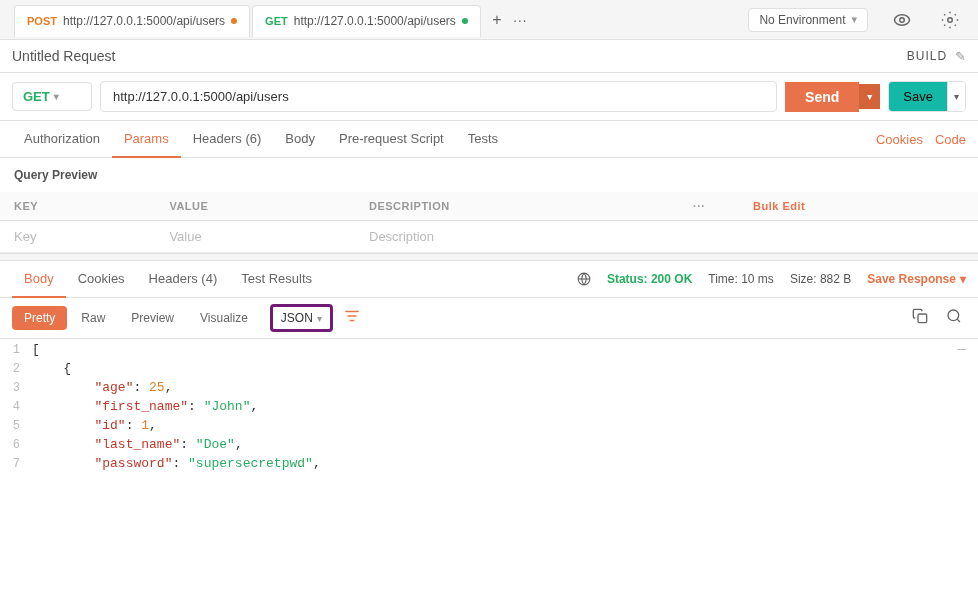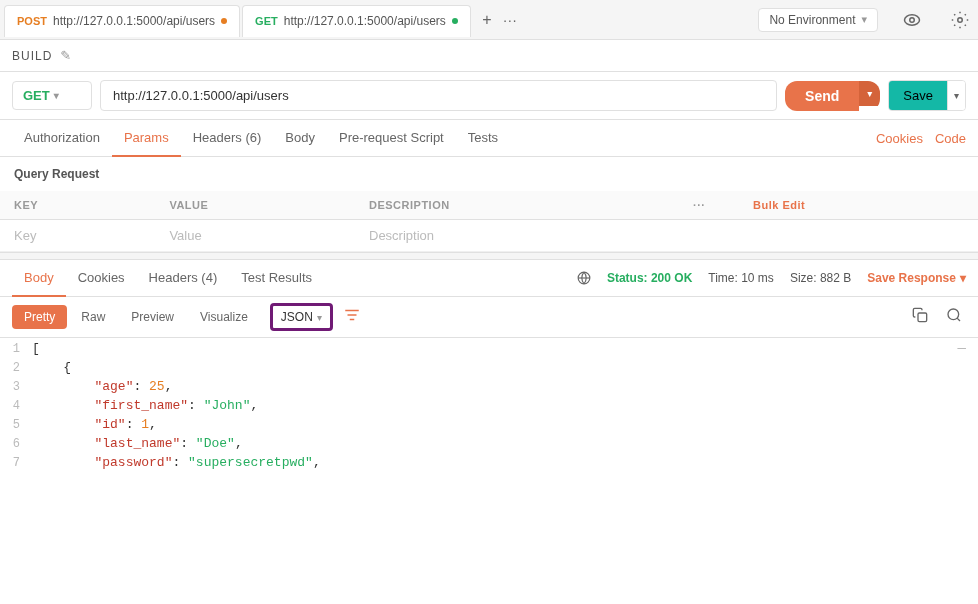--- a/index.html
+++ b/index.html
@@ -1,19 +1,19 @@
 <!DOCTYPE html>
 <html><head>
   <meta charset="utf-8">
   <style>
     * { box-sizing: border-box; margin: 0; padding: 0; }
     body { font-family: -apple-system, BlinkMacSystemFont, 'Segoe UI', sans-serif; font-size: 13px; background: #fff; color: #333; overflow: hidden; width: 978px; height: 604px; }
 
     
-    .tab-bar { display: flex; align-items: center; background: #f5f5f5; border-bottom: 1px solid #e0e0e0; height: 40px; padding: 0 4px; gap: 2px; }
+    .tab-bar { display: flex; align-items: center; background: #f5f5f5; border-bottom: 1px solid #e0e0e0; height: 40px; padding: 0 14px; gap: 2px; }
     .req-tab { display: flex; align-items: center; gap: 6px; padding: 0 12px; height: 32px; border-radius: 4px 4px 0 0; background: #fff; border: 1px solid #e0e0e0; border-bottom: none; font-size: 12px; cursor: pointer; position: relative; top: 1px; }
     .req-tab.active { background: #fff; border-bottom-color: #fff; }
     .req-tab .method-label { font-size: 11px; font-weight: 600; }
     .req-tab .method-label.post { color: #e67e22; }
     .req-tab .method-label.get { color: #27ae60; }
     .req-tab .dot { width: 6px; height: 6px; border-radius: 50%; background: #e67e22; }
     .req-tab .dot.get { background: #27ae60; }
     .tab-add { width: 28px; height: 28px; display: flex; align-items: center; justify-content: center; cursor: pointer; color: #666; font-size: 16px; border-radius: 4px; }
     .tab-more { color: #666; cursor: pointer; font-size: 14px; }
     .tab-bar-right { margin-left: auto; display: flex; align-items: center; gap: 20px; }
@@ -24,21 +24,21 @@
     .request-header { display: flex; align-items: center; padding: 8px 12px; border-bottom: 1px solid #e0e0e0; gap: 8px; }
     .request-title { font-size: 14px; color: #555; flex: 1; }
     .build-btn { font-size: 12px; color: #555; letter-spacing: 1px; cursor: pointer; }
     .edit-icon { color: #999; cursor: pointer; }
 
     
     .url-bar { display: flex; align-items: center; padding: 8px 12px; gap: 8px; border-bottom: 1px solid #e0e0e0; }
     .method-select { display: flex; align-items: center; gap: 4px; border: 1px solid #e0e0e0; border-radius: 4px; padding: 6px 10px; background: #fff; cursor: pointer; font-size: 13px; font-weight: 600; color: #27ae60; min-width: 80px; }
     .method-select .chevron { color: #999; font-size: 10px; }
     .url-input { flex: 1; border: 1px solid #e0e0e0; border-radius: 4px; padding: 7px 12px; font-size: 13px; color: #333; outline: none; }
-    .send-btn-group { display: flex; align-items: flex-start; border-radius: 12px; overflow: hidden; }
+    .send-btn-group { display: flex; align-items: center; border-radius: 0; overflow: hidden; }
     .send-btn { background: #e8734a; color: #fff; border: none; padding: 7px 20px; font-size: 14px; font-weight: 600; cursor: pointer; }
     .send-chevron { background: #d4633a; color: #fff; border: none; padding: 7px 8px; cursor: pointer; font-size: 10px; }
     .save-btn-group { display: flex; align-items: stretch; border-radius: 4px; border: 1px solid #e0e0e0; overflow: hidden; }
     .save-btn { background: #14b8a6; border: none; padding: 7px 14px; font-size: 13px; cursor: pointer; }
     .save-chevron { background: #fff; border: none; border-left: 1px solid #e0e0e0; padding: 7px 6px; cursor: pointer; font-size: 10px; color: #666; }
 
     
     .req-tabs { display: flex; align-items: center; border-bottom: 1px solid #e0e0e0; padding: 0 12px; }
     .req-tab-item { padding: 10px 12px; font-size: 13px; color: #666; cursor: pointer; border-bottom: 2px solid transparent; margin-bottom: -1px; }
     .req-tab-item.active { color: #e8734a; border-bottom-color: #e8734a; }
@@ -115,20 +115,21 @@
     <div class="settings-icon">
       <svg width="18" height="18" viewBox="0 0 24 24" fill="none" stroke="#666" stroke-width="2">
           <circle cx="12" cy="12" r="3"></circle>
           <path d="M12 1v2M12 21v2M4.22 4.22l1.42 1.42M18.36 18.36l1.42 1.42M1 12h2M21 12h2M4.22 19.78l1.42-1.42M18.36 5.64l1.42-1.42"></path>
         </svg>
     </div>
   </div>
 </div>
 
 <div class="request-header">
+  <span class="request-title">Untitled Request</span>
   <span class="build-btn">BUILD</span>
   <span class="edit-icon">✎</span>
 </div>
 
 <div class="url-bar">
   <div class="method-select">
     <span>GET</span>
     <span class="chevron">▾</span>
   </div>
   <input class="url-input" type="text" value="http://127.0.0.1:5000/api/users" style="">
@@ -148,21 +149,21 @@
   <div class="req-tab-item">Headers (6)</div>
   <div class="req-tab-item">Body</div>
   <div class="req-tab-item">Pre-request Script</div>
   <div class="req-tab-item">Tests</div>
   <div class="req-tabs-right">
     <a>Cookies</a>
     <a>Code</a>
   </div>
 </div>
 
-<div class="section-label">Query Request</div>
+<div class="section-label">Query Preview</div>
 <table class="params-table">
   <thead>
     <tr>
       <th>KEY</th>
       <th>VALUE</th>
       <th>DESCRIPTION</th>
       <th class="th-actions actions-cell">···</th>
       <th class="th-bulk">Bulk Edit</th>
     </tr>
   </thead>

